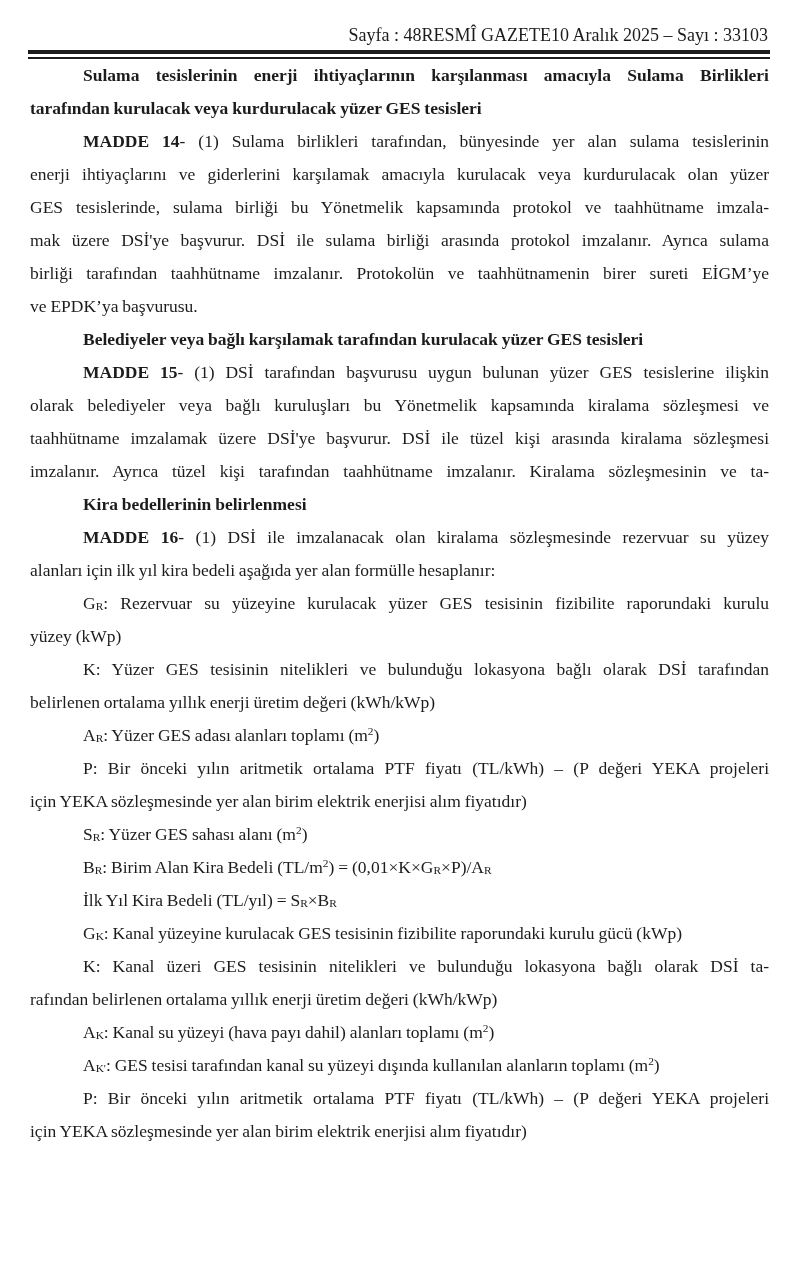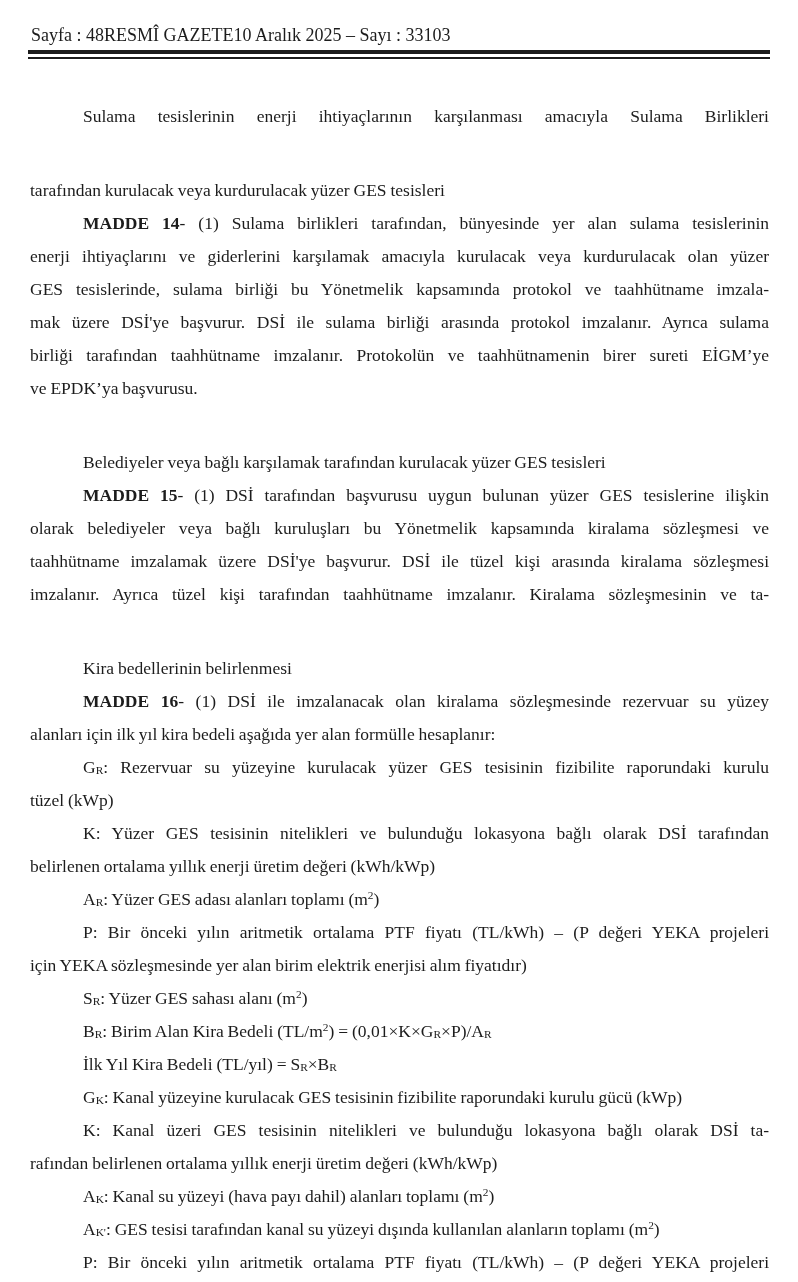--- a/index.html
+++ b/index.html
@@ -8,21 +8,21 @@
     width: 798px;
     height: 1282px;
     background: #ffffff;
     color: #1c1c1c;
     font-family: "Liberation Serif", serif;
     overflow: hidden;
     box-sizing: border-box;
   }
   .header {
     display: flex;
-    justify-content: flex-start;
+    justify-content: flex-end;
     align-items: baseline;
     margin: 24px 30px 0 31px;
     font-size: 18px;
     line-height: 22px;
     white-space: nowrap;
   }
   .header .hdr-center { text-align: center; }
   .double-rule {
     margin: 4px 28px 0 28px;
     border-top: 4px solid #1b1b1b;
@@ -35,21 +35,21 @@
     font-size: 17.5px;
     line-height: 33px;
     height: 33px;
     overflow: hidden;
     text-align: justify;
     text-align-last: justify;
     word-spacing: -0.5px;
   }
   .line.last { text-align-last: left; }
   .line.first { text-indent: 53px; }
-  .para.bold .line { font-weight: normal; margin-top: 41px; }
+  .para.bold .line { font-weight: bold; }
   .line b { font-weight: bold; }
   .line sub { font-size: 0.65em; vertical-align: -0.1em; line-height: 0; }
   .line sup { font-size: 0.65em; vertical-align: 0.55em; line-height: 0; }
 </style>
 </head>
 <body>
 
 <div class="page">
   <div class="header">
     <span class="hdr-left">Sayfa : 48</span>
@@ -81,21 +81,21 @@
       </div>
       <div class="para bold">
         <div class="line first last">Kira bedellerinin belirlenmesi</div>
       </div>
       <div class="para">
         <div class="line first"><b>MADDE 16</b>- (1) DSİ ile imzalanacak olan kiralama sözleşmesinde rezervuar su yüzey</div>
         <div class="line last">alanları için ilk yıl kira bedeli aşağıda yer alan formülle hesaplanır:</div>
       </div>
       <div class="para">
         <div class="line first">G<sub>R</sub>: Rezervuar su yüzeyine kurulacak yüzer GES tesisinin fizibilite raporundaki kurulu</div>
-        <div class="line last">tüzel (kWp)</div>
+        <div class="line last">yüzey (kWp)</div>
       </div>
       <div class="para">
         <div class="line first">K: Yüzer GES tesisinin nitelikleri ve bulunduğu lokasyona bağlı olarak DSİ tarafından</div>
         <div class="line last">belirlenen ortalama yıllık enerji üretim değeri (kWh/kWp)</div>
       </div>
       <div class="para">
         <div class="line first last">A<sub>R</sub>: Yüzer GES adası alanları toplamı (m<sup>2</sup>)</div>
       </div>
       <div class="para">
         <div class="line first">P: Bir önceki yılın aritmetik ortalama PTF fiyatı (TL/kWh) – (P değeri YEKA projeleri</div>

